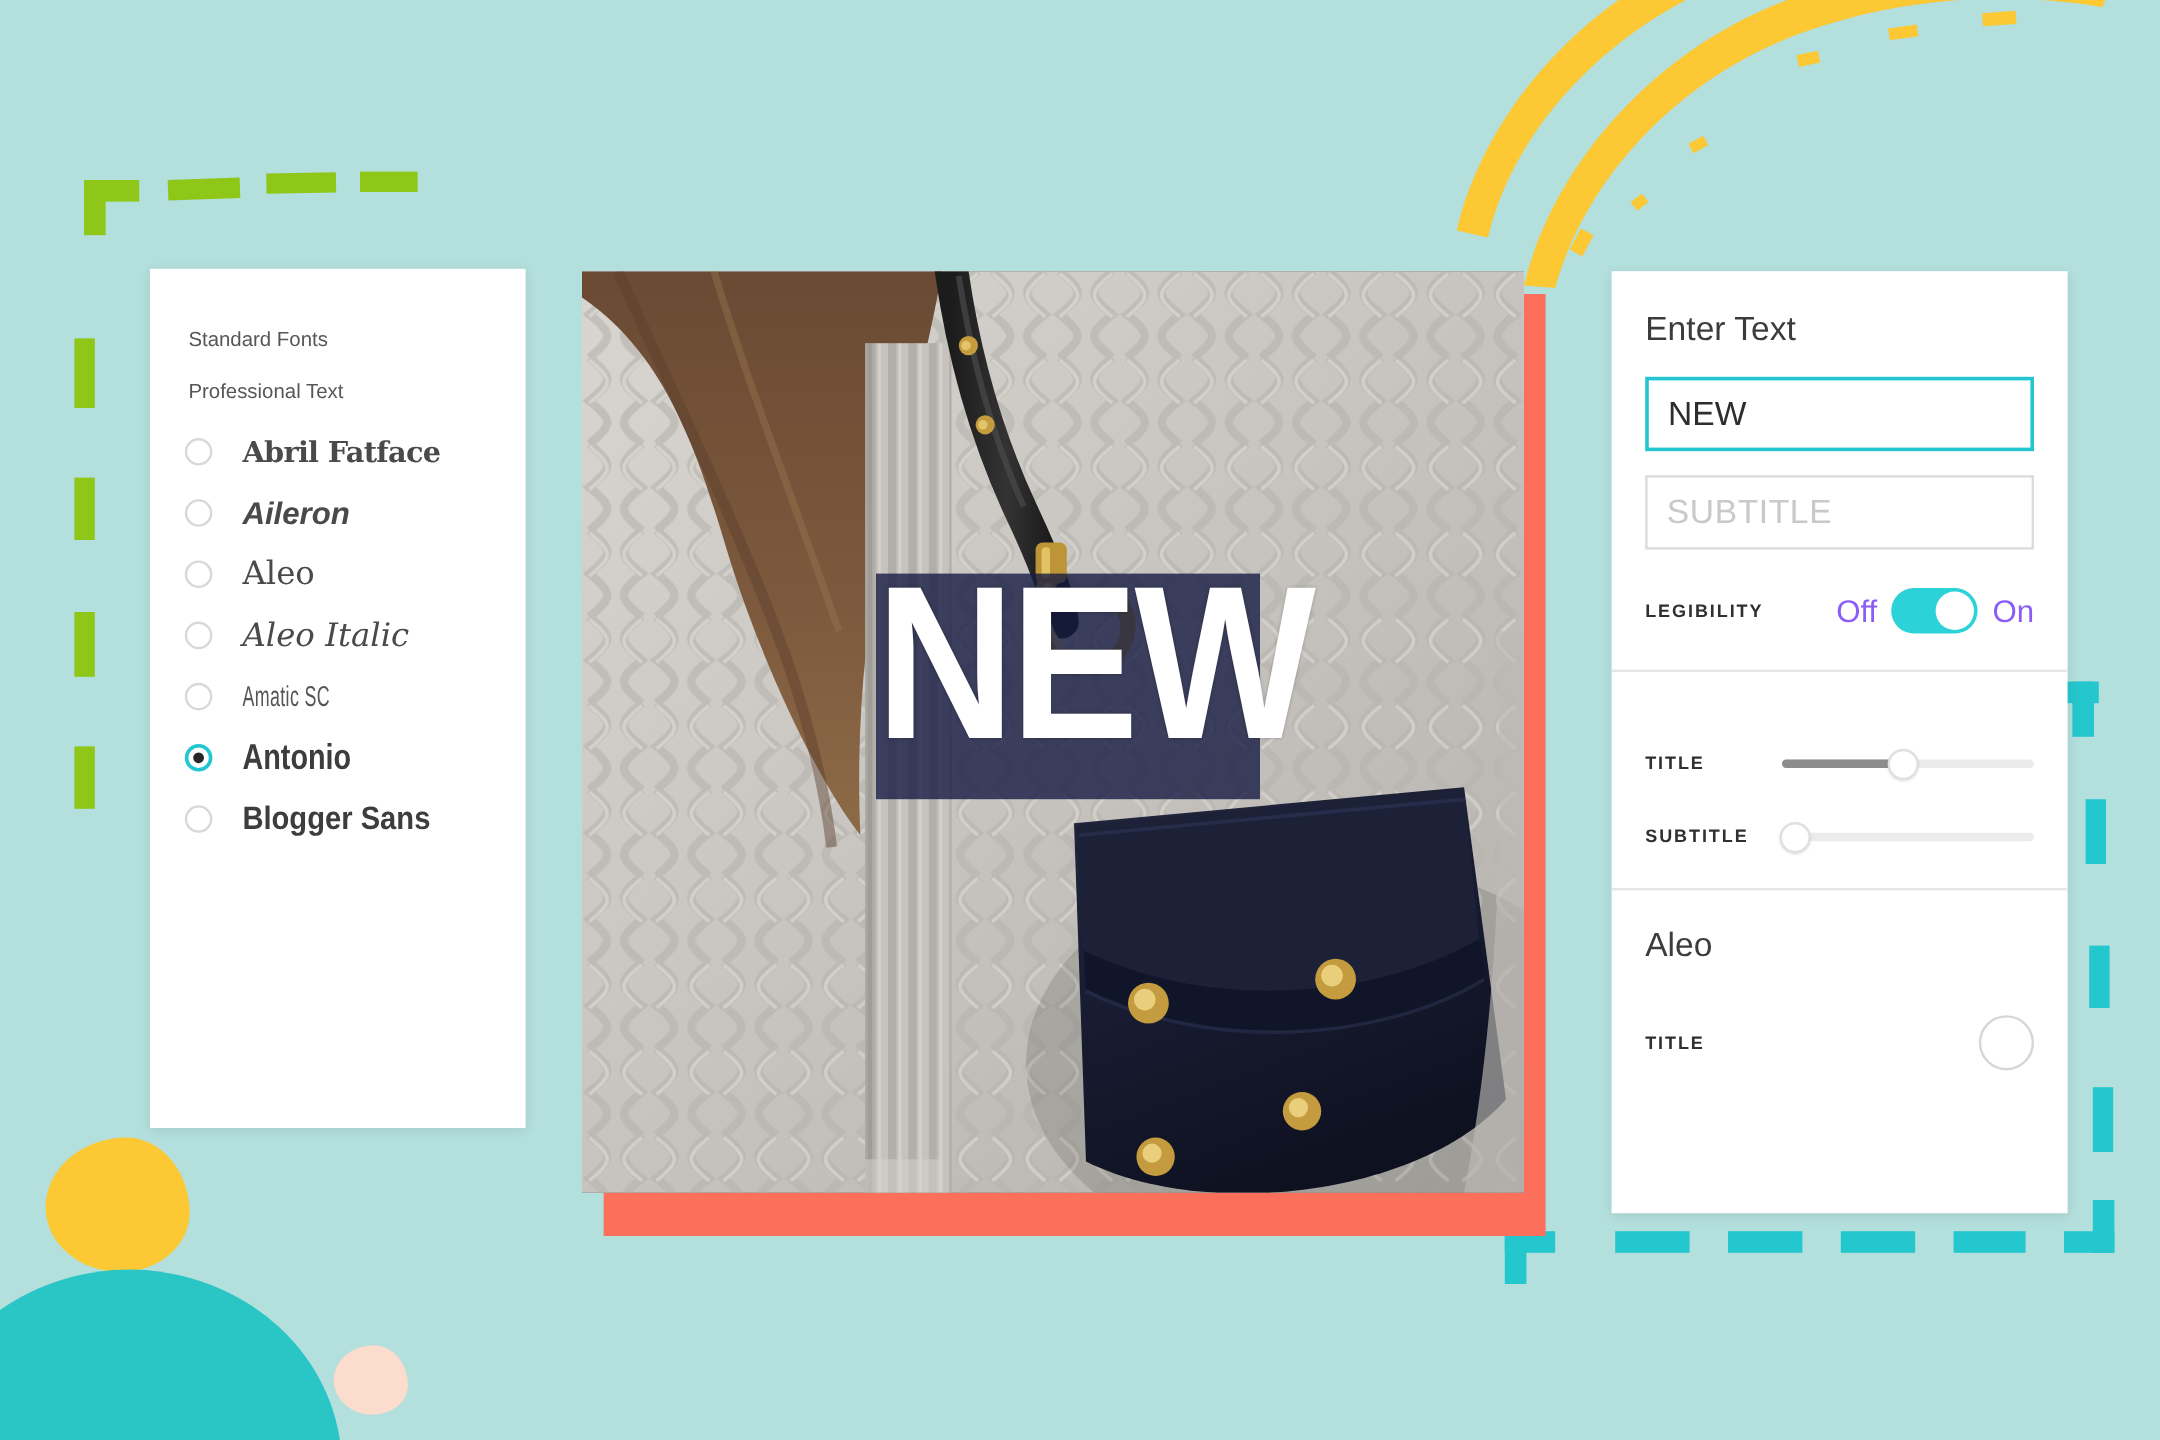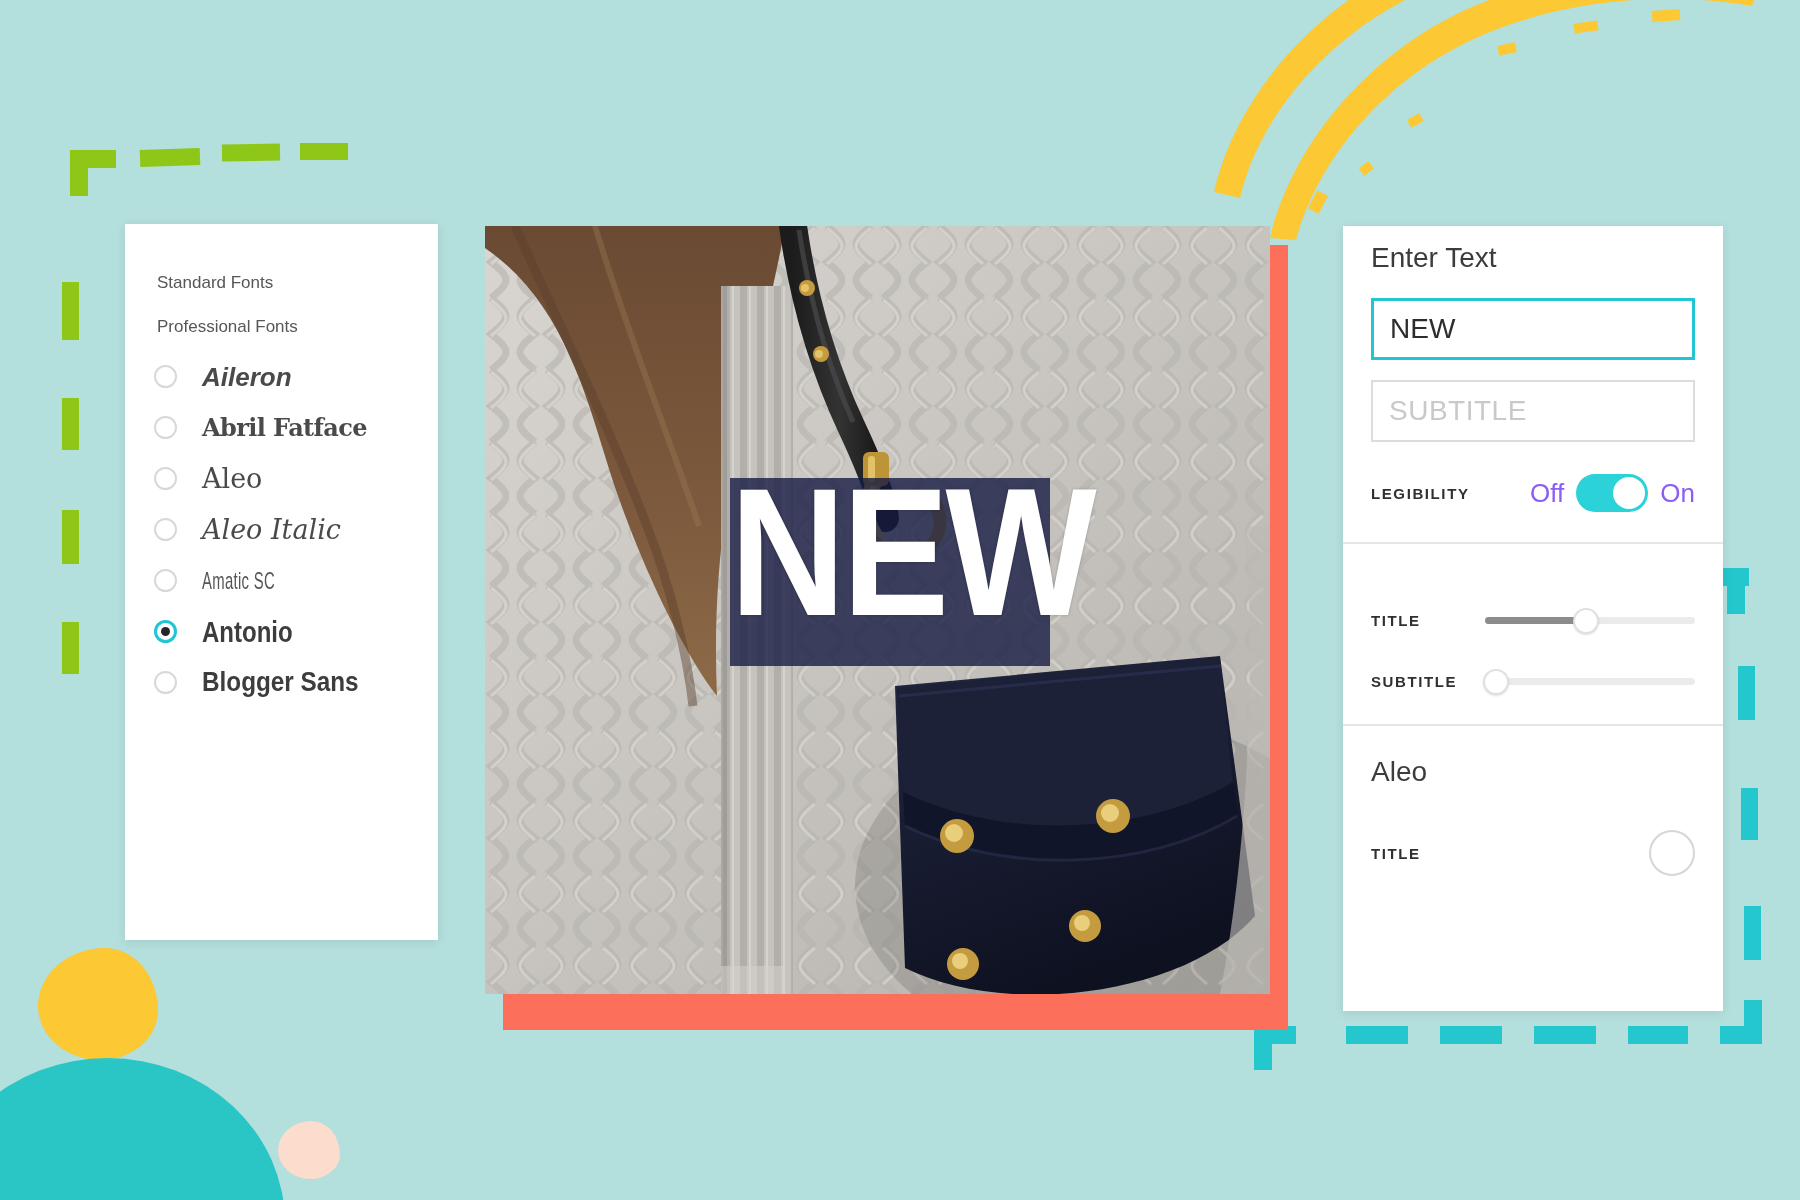--- a/index.html
+++ b/index.html
@@ -300,31 +300,31 @@
     <div class="deco dash dash-teal" style="left:1346px; top:1026px; width:62px; height:18px;"></div>
 
     <div class="deco dash dash-teal" style="left:1254px; top:1026px; width:42px; height:18px;"></div>
     <div class="deco dash dash-teal" style="left:1254px; top:1026px; width:18px; height:44px;"></div>
   </div>
 
   <div id="font-card" class="card">
 
     <div class="group-label">Standard Fonts</div>
 
-    <div class="group-label" style="margin-top:24px;">Professional Fonts</div>
+    <div class="group-label" style="margin-top:24px;">Professional Text</div>
     <div class="radio-list">
+
+      <div class="radio-row">
+        <span class="radio"></span>
+        <span class="fname f-abril">Abril Fatface</span>
+      </div>
 
       <div class="radio-row">
         <span class="radio"></span>
         <span class="fname f-aileron">Aileron</span>
-      </div>
-
-      <div class="radio-row">
-        <span class="radio"></span>
-        <span class="fname f-abril">Abril Fatface</span>
       </div>
 
       <div class="radio-row">
         <span class="radio"></span>
         <span class="fname f-aleo">Aleo</span>
       </div>
 
       <div class="radio-row">
         <span class="radio"></span>
         <span class="fname f-aleo-it">Aleo Italic</span>
@@ -435,21 +435,21 @@
 
       <path d="M236 740 L300 740 L300 768 L236 768 Z" fill="#d6d3ce" opacity=".5"></path>
     </svg>
 
     <div id="overlay-band"></div>
     <div id="overlay-title">NEW</div>
   </div>
 
   <div id="settings-card" class="card">
 
-    <div class="sec" style="padding-top:16px;">
+    <div class="sec" style="padding-top:16px;margin-top:16px;">
       <div class="sec-title">Enter Text</div>
 
       <div class="text-input" style="margin-top:24px;">
         <span>NEW</span>
       </div>
 
       <div class="text-input empty" style="margin-top:20px;">
         <span>SUBTITLE</span>
       </div>
 

